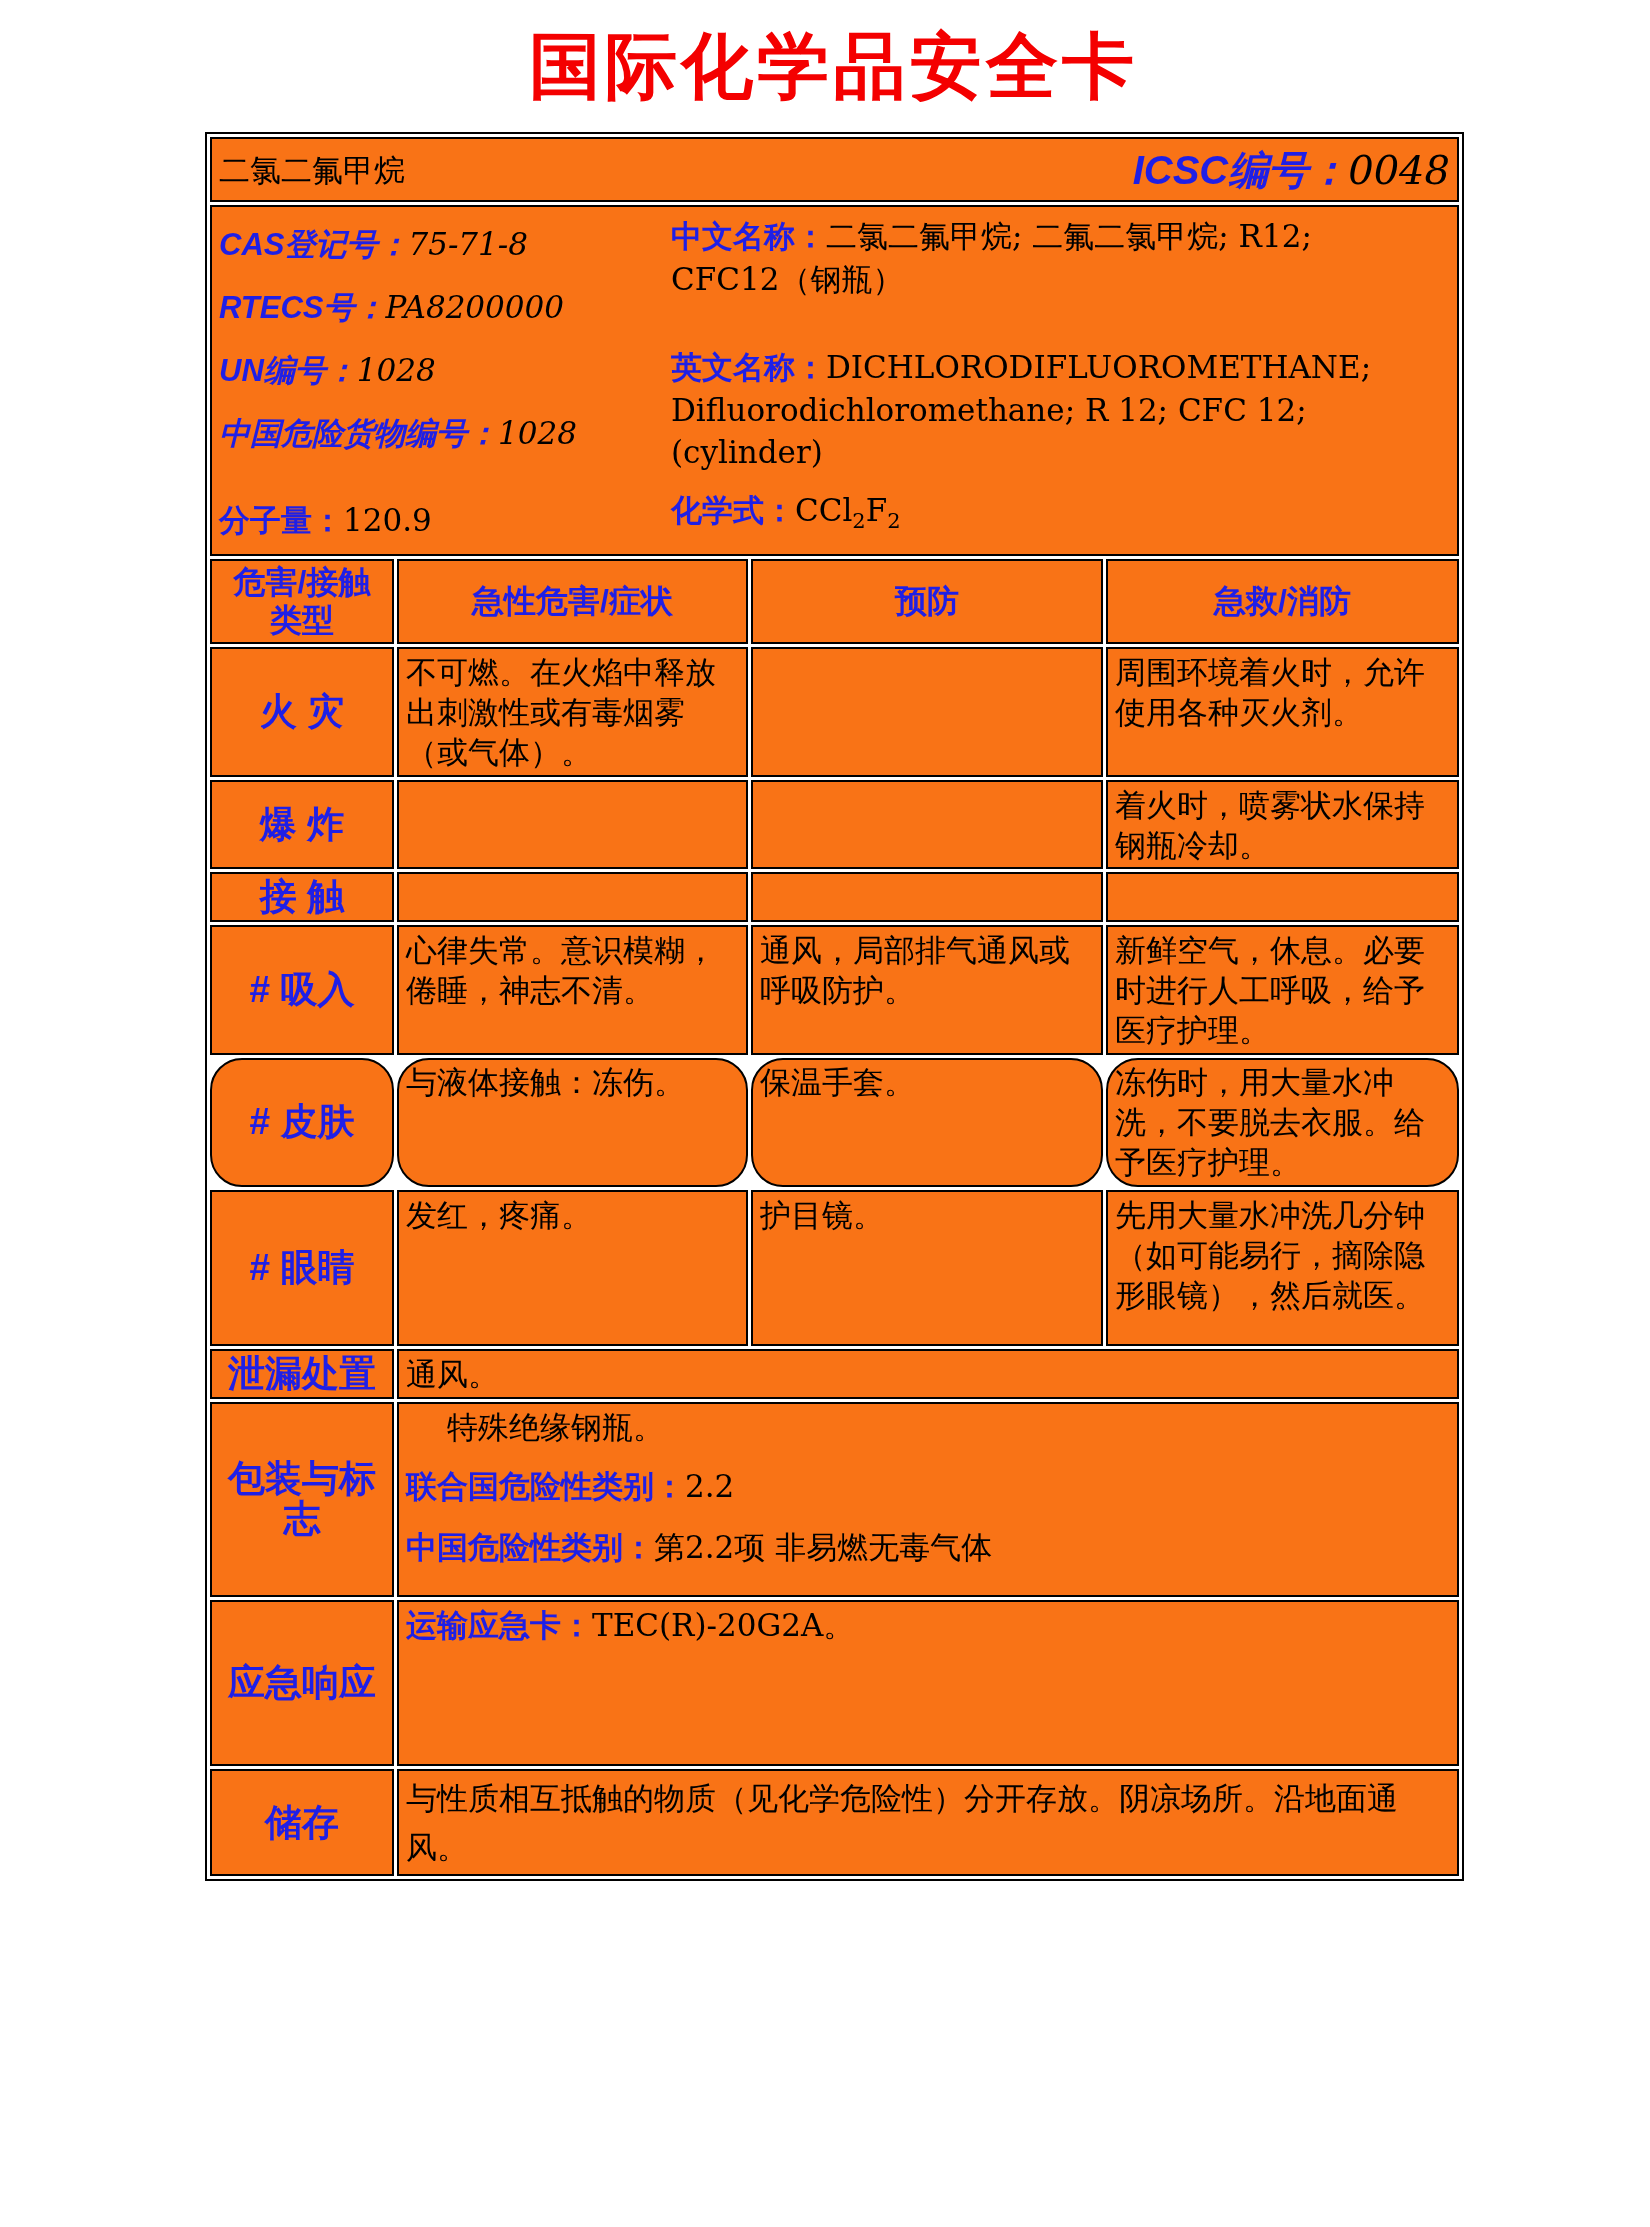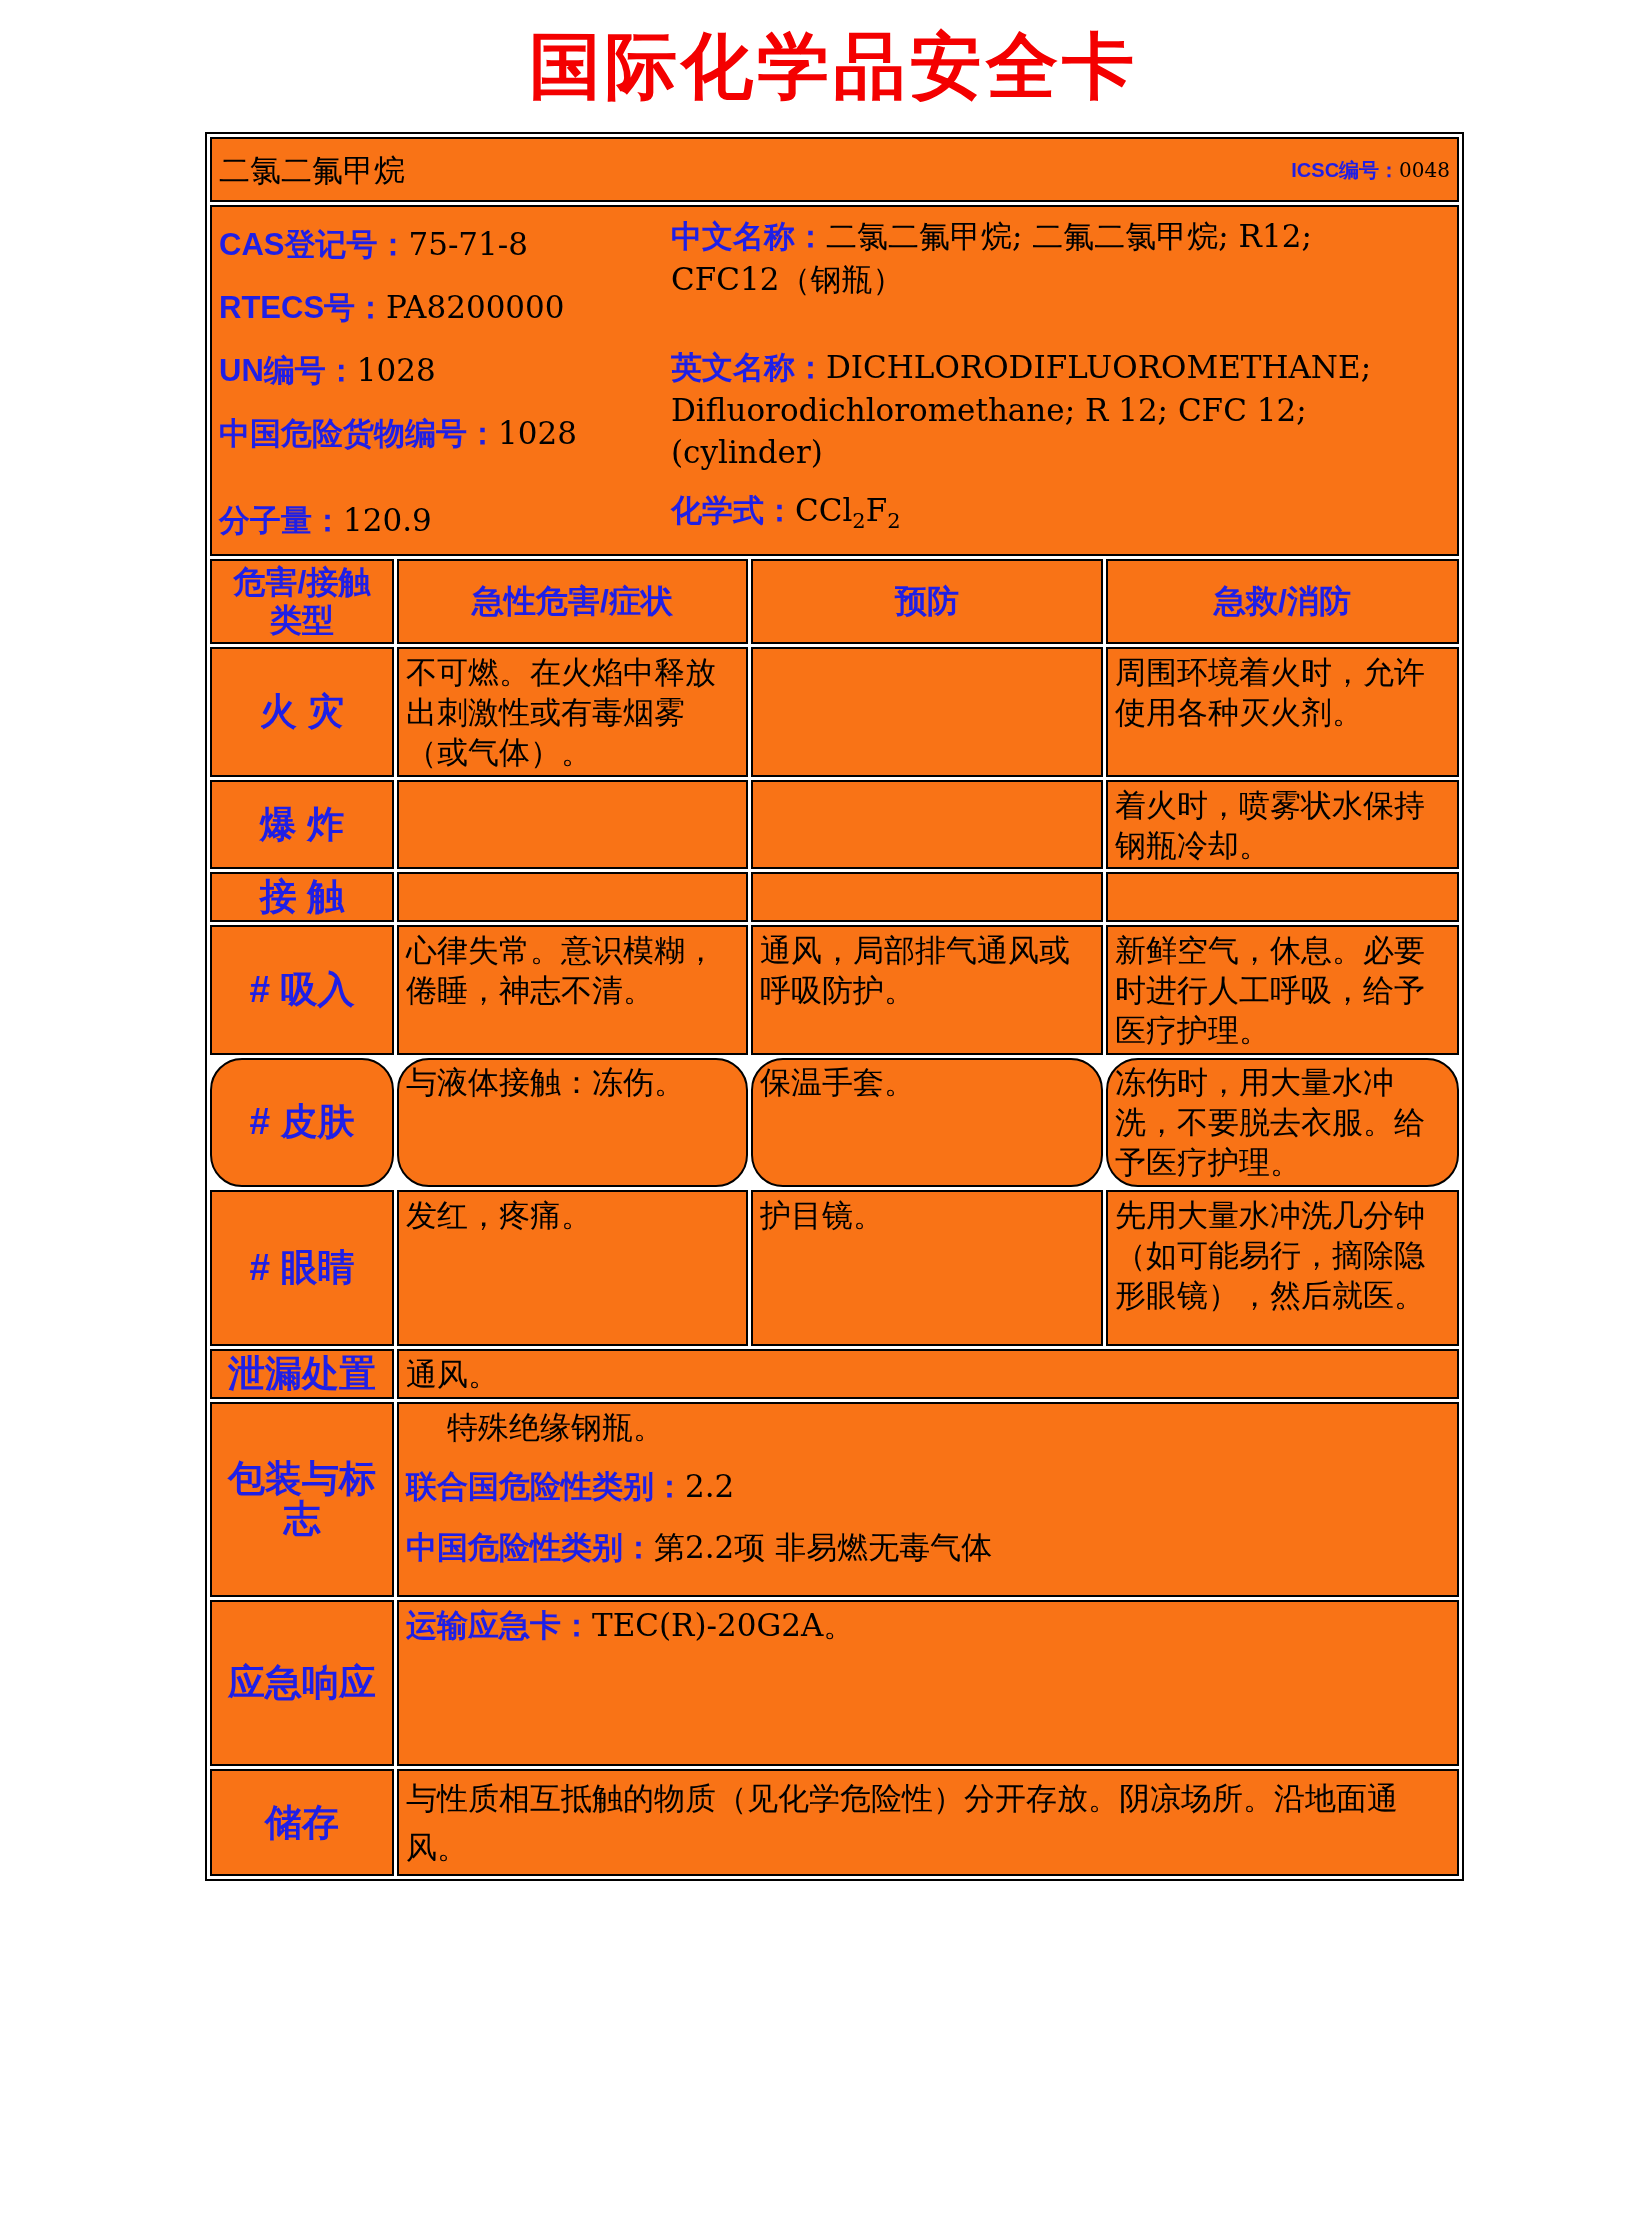--- a/index.html
+++ b/index.html
@@ -37,31 +37,31 @@
   }
   .blue{
     color:var(--accent-blue);
     font-family:"Liberation Sans", sans-serif;
     font-weight:700;
   }
   
   .hdr-cell{height:65px;vertical-align:middle;}
   .hdr-flex{display:flex;justify-content:space-between;align-items:center;}
   .chem-name{font-size:31px;}
-  .icsc{font-size:20px;}
+  .icsc{font-size:40px;font-style:italic;}
   .icsc .val{color:#000;font-family:"DejaVu Serif", serif;font-weight:400;}
   
   .id-cell{height:349px;}
   .id-grid{
     display:grid;
     grid-template-columns:452px 1fr;
     grid-template-rows:1fr auto;
     height:341px;
   }
-  .id-left{padding-top:2.8px;}
+  .id-left{padding-top:2.8px;font-style:italic;}
   .id-left .line{line-height:62px;white-space:nowrap;}
   .id-right{padding-top:5.6px;}
   .cn-name{line-height:42px;}
   .en-name{margin-top:46px;line-height:42px;}
   .id-mw{align-self:end;padding-bottom:9.8px;}
   .id-formula{align-self:end;padding-bottom:9.8px;}
   sub{font-size:21px;}
   
   .th-cell{
     height:79px;vertical-align:middle;text-align:center;

